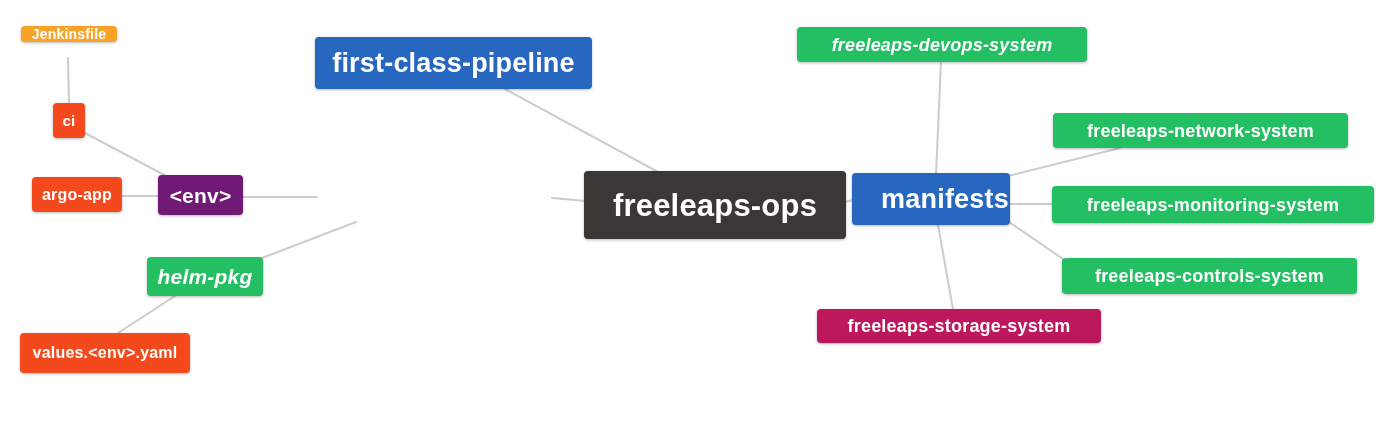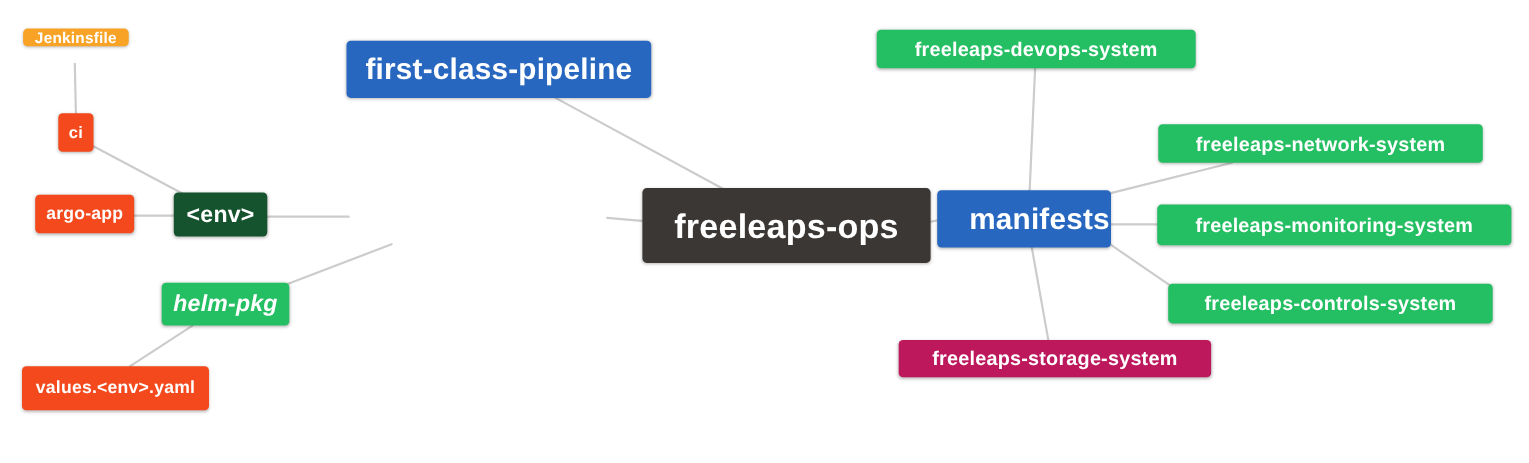--- a/index.html
+++ b/index.html
@@ -62,40 +62,40 @@
     </svg>
 <div class="node" style="left: 21px; top: 26px; width: 96px; height: 16px; background: rgb(249, 163, 38);">
       <span class="label" style="font-size: 14px;">Jenkinsfile</span>
     </div>
     <div class="node" style="left: 53px; top: 103px; width: 32px; height: 35px; background: rgb(244, 73, 29);">
       <span class="label" style="font-size: 15px;">ci</span>
     </div>
     <div class="node" style="left: 32px; top: 177px; width: 90px; height: 35px; background: rgb(244, 73, 29);">
       <span class="label" style="font-size: 16px;">argo-app</span>
     </div>
-    <div class="node" style="left: 158px; top: 175px; width: 85px; height: 40px; background: #14532d;">
+    <div class="node" style="left: 158px; top: 175px; width: 85px; height: 40px; background: #701a75;">
       <span class="label" style="font-size: 21px;">&lt;env&gt;</span>
     </div>
     <div class="node" style="left: 147px; top: 257px; width: 116px; height: 39px; background: rgb(36, 190, 99);">
       <span class="label" style="font-size: 21px; font-style: italic;">helm-pkg</span>
     </div>
     <div class="node" style="left: 20px; top: 333px; width: 170px; height: 40px; background: rgb(244, 73, 29); justify-content: center;">
       <span class="label" style="font-size: 16px;">values.&lt;env&gt;.yaml</span>
     </div>
     <div class="node" style="left: 315px; top: 37px; width: 277px; height: 52px; background: rgb(39, 103, 192);">
       <span class="label" style="font-size: 27px;">first-class-pipeline</span>
     </div>
     <div class="node" style="left: 584px; top: 171px; width: 262px; height: 68px; background: rgb(59, 55, 52);">
       <span class="label" style="font-size: 31px;">freeleaps-ops</span>
     </div>
     <div class="node" style="left: 852px; top: 173px; width: 158px; height: 52px; background: rgb(39, 103, 192); padding-left: 28px;">
       <span class="label" style="font-size: 27px;">manifests</span>
     </div>
     <div class="node" style="left: 797px; top: 27px; width: 290px; height: 35px; background: rgb(36, 190, 99);">
-      <span class="label" style="font-size: 18px;">freeleaps-devops-system</span>
+      <span class="label" style="font-size: 18px; font-style: italic;">freeleaps-devops-system</span>
     </div>
     <div class="node" style="left: 1053px; top: 113px; width: 295px; height: 35px; background: rgb(36, 190, 99);">
       <span class="label" style="font-size: 18px;">freeleaps-network-system</span>
     </div>
     <div class="node" style="left: 1052px; top: 186px; width: 322px; height: 37px; background: rgb(36, 190, 99);">
       <span class="label" style="font-size: 18px;">freeleaps-monitoring-system</span>
     </div>
     <div class="node" style="left: 1062px; top: 258px; width: 295px; height: 36px; background: rgb(36, 190, 99);">
       <span class="label" style="font-size: 18px;">freeleaps-controls-system</span>
     </div>

